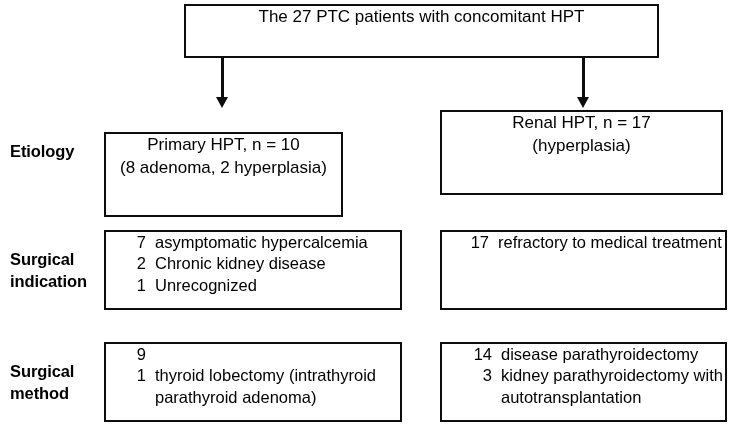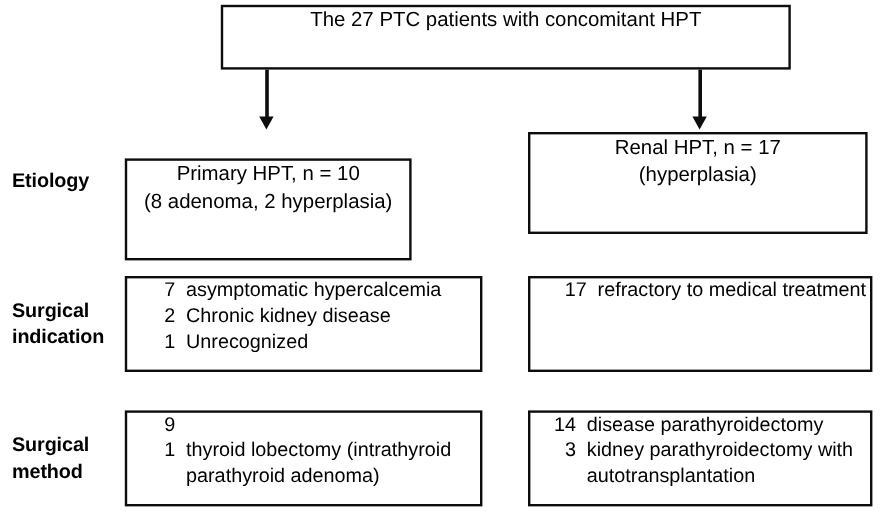--- a/index.html
+++ b/index.html
@@ -143,21 +143,21 @@
       </div>
       <div class="list-row">
         <span class="list-num">1</span>
         <span class="list-txt">thyroid lobectomy (intrathyroid
 parathyroid adenoma)</span>
       </div>
     </div>
   </div>
 
   <div class="box" style="left:440px; top:342px; width:287px; height:80px;">
-    <div class="list" style="padding-left:16px;">
+    <div class="list" style="padding-left:28px;">
       <div class="list-row">
         <span class="list-num">14</span>
         <span class="list-txt">disease parathyroidectomy</span>
       </div>
       <div class="list-row">
         <span class="list-num">3</span>
         <span class="list-txt">kidney parathyroidectomy with
 autotransplantation</span>
       </div>
     </div>

